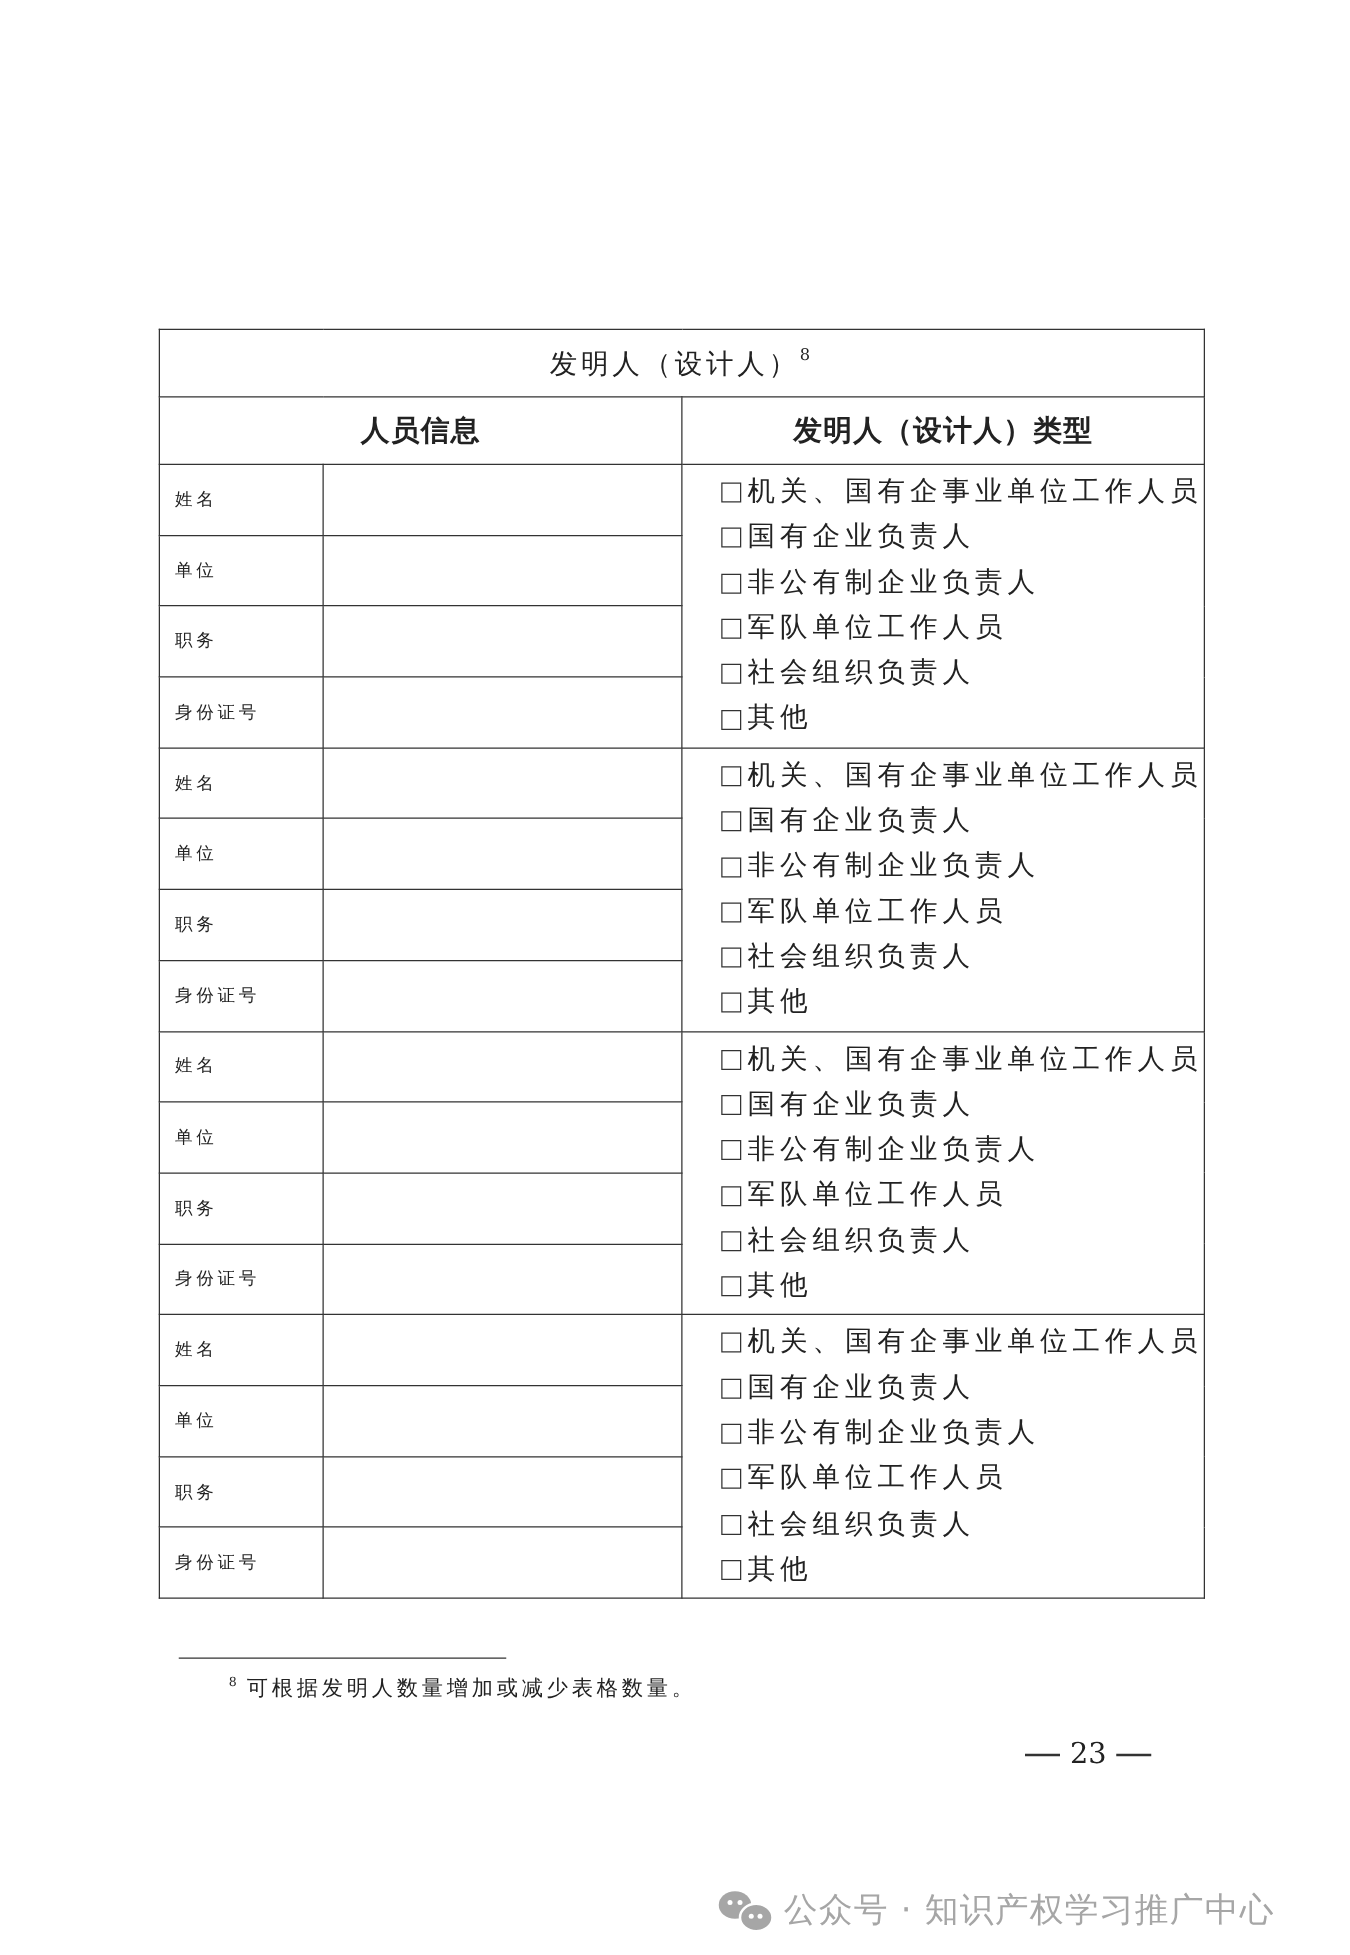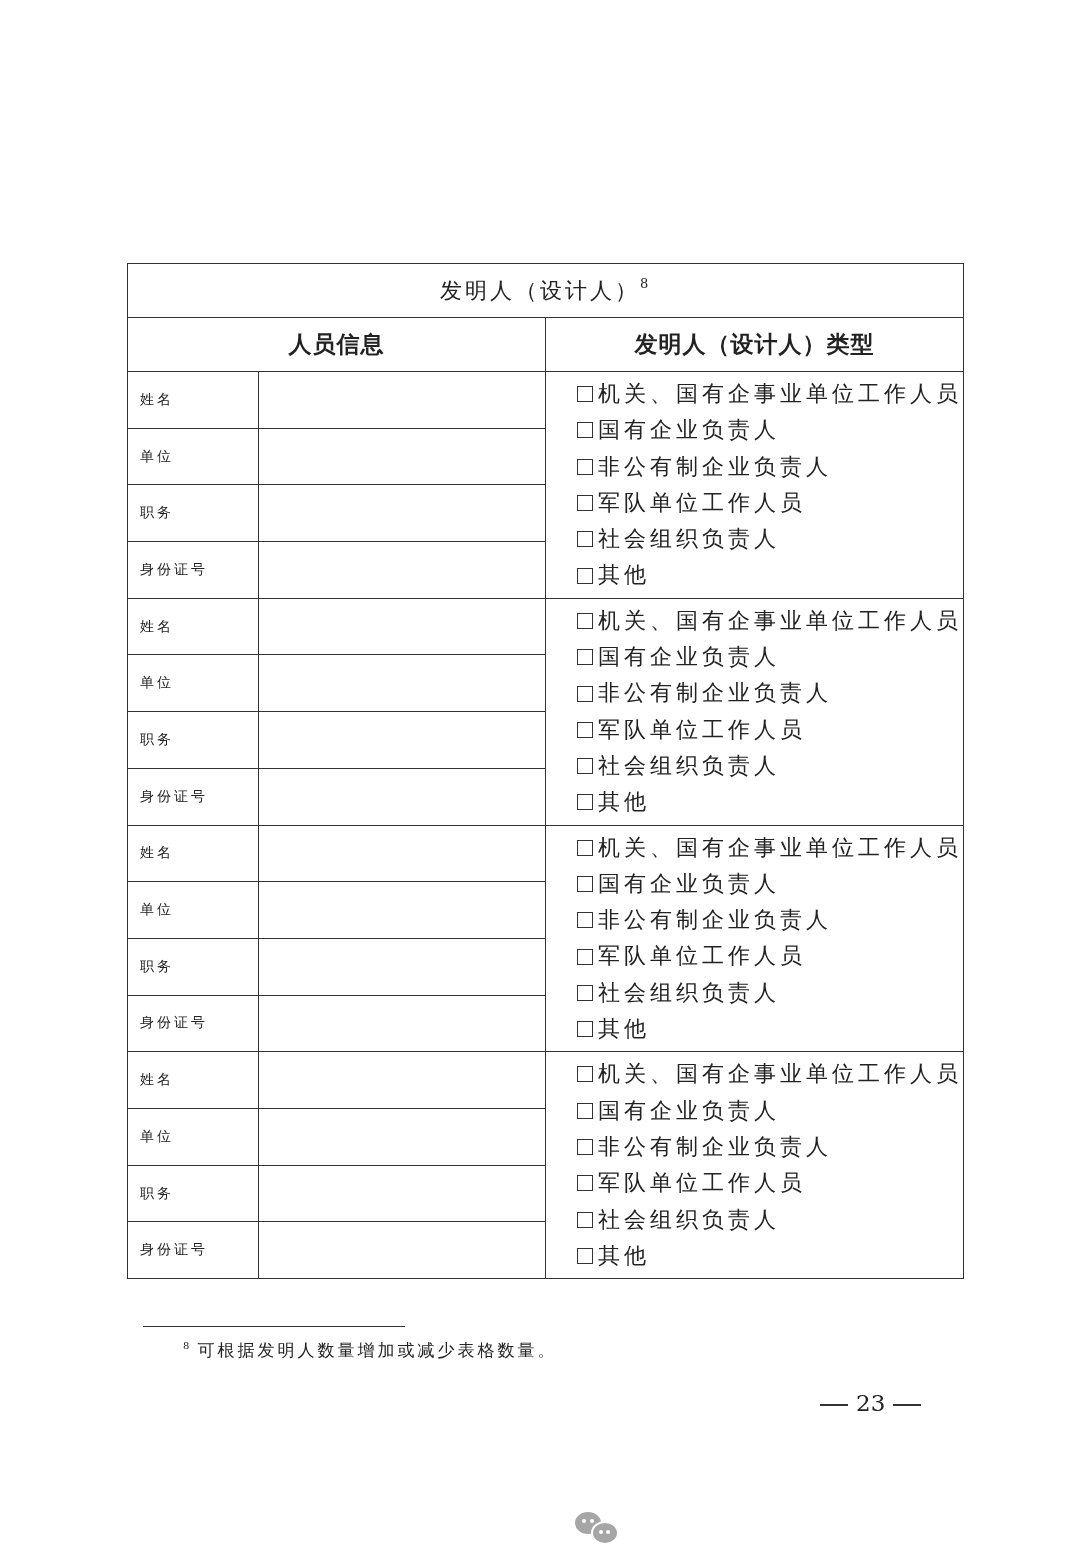--- a/index.html
+++ b/index.html
@@ -264,13 +264,14 @@
 
 <div class="watermark">
   <div class="wechat-icon">
     <div class="b1"></div>
     <div class="b2"></div>
     <span class="e" style="left:7px;top:9px"></span>
     <span class="e" style="left:15px;top:9px"></span>
     <span class="e" style="left:24px;top:20px"></span>
     <span class="e" style="left:31px;top:20px"></span>
   </div>
+  <span>公众号 · 知识产权学习推广中心</span>
 </div>
 
 </body></html>

